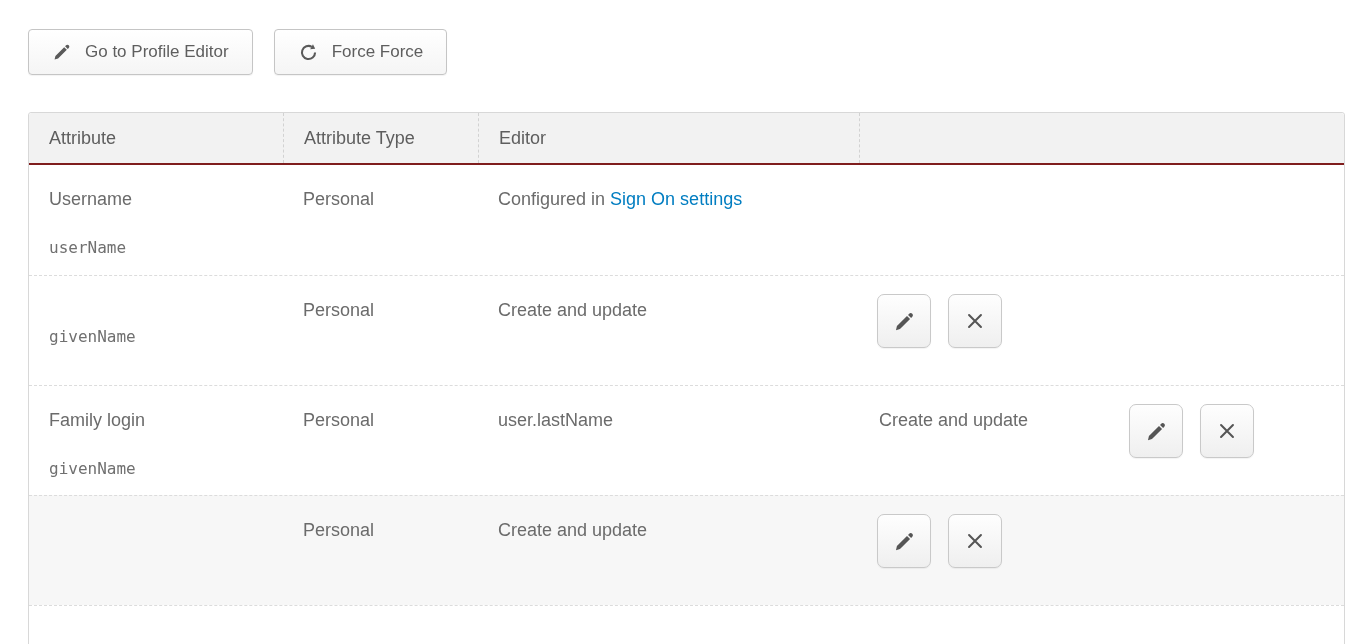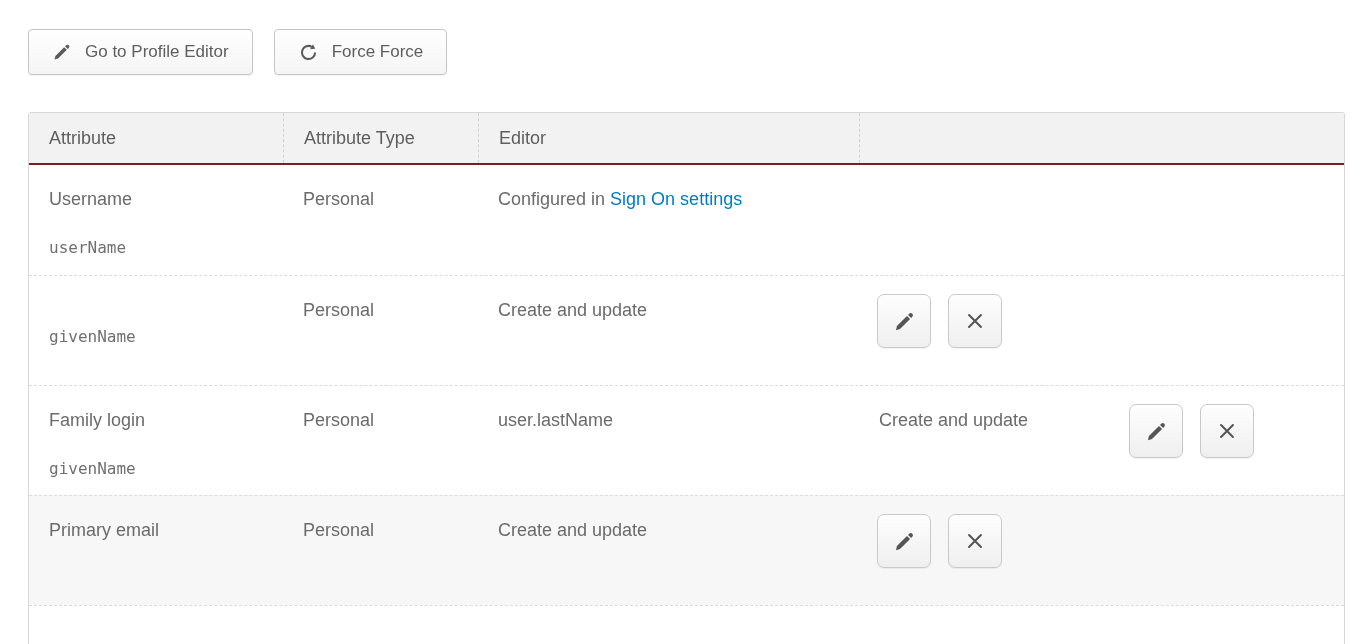--- a/index.html
+++ b/index.html
@@ -224,21 +224,20 @@
         <span>
           <svg width="22" height="22" viewBox="0 0 24 24" fill="none" stroke="#555555" stroke-width="2.2" stroke-linecap="round">
             <path d="M5.5 5.5 L18.5 18.5 M18.5 5.5 L5.5 18.5"></path>
           </svg>
         </span>
       </button>
     </div>
   </div>
       <div class="trow highlighted">
     <div class="cell">
-      <div class="attr-label">Primary email</div>
     </div>
     <div class="cell">
       <span>Personal</span>
     </div>
     <div class="cell">
       <span>Create and update</span>
     </div>
     <div class="actions">
       <button class="icon-btn">
         <span>

